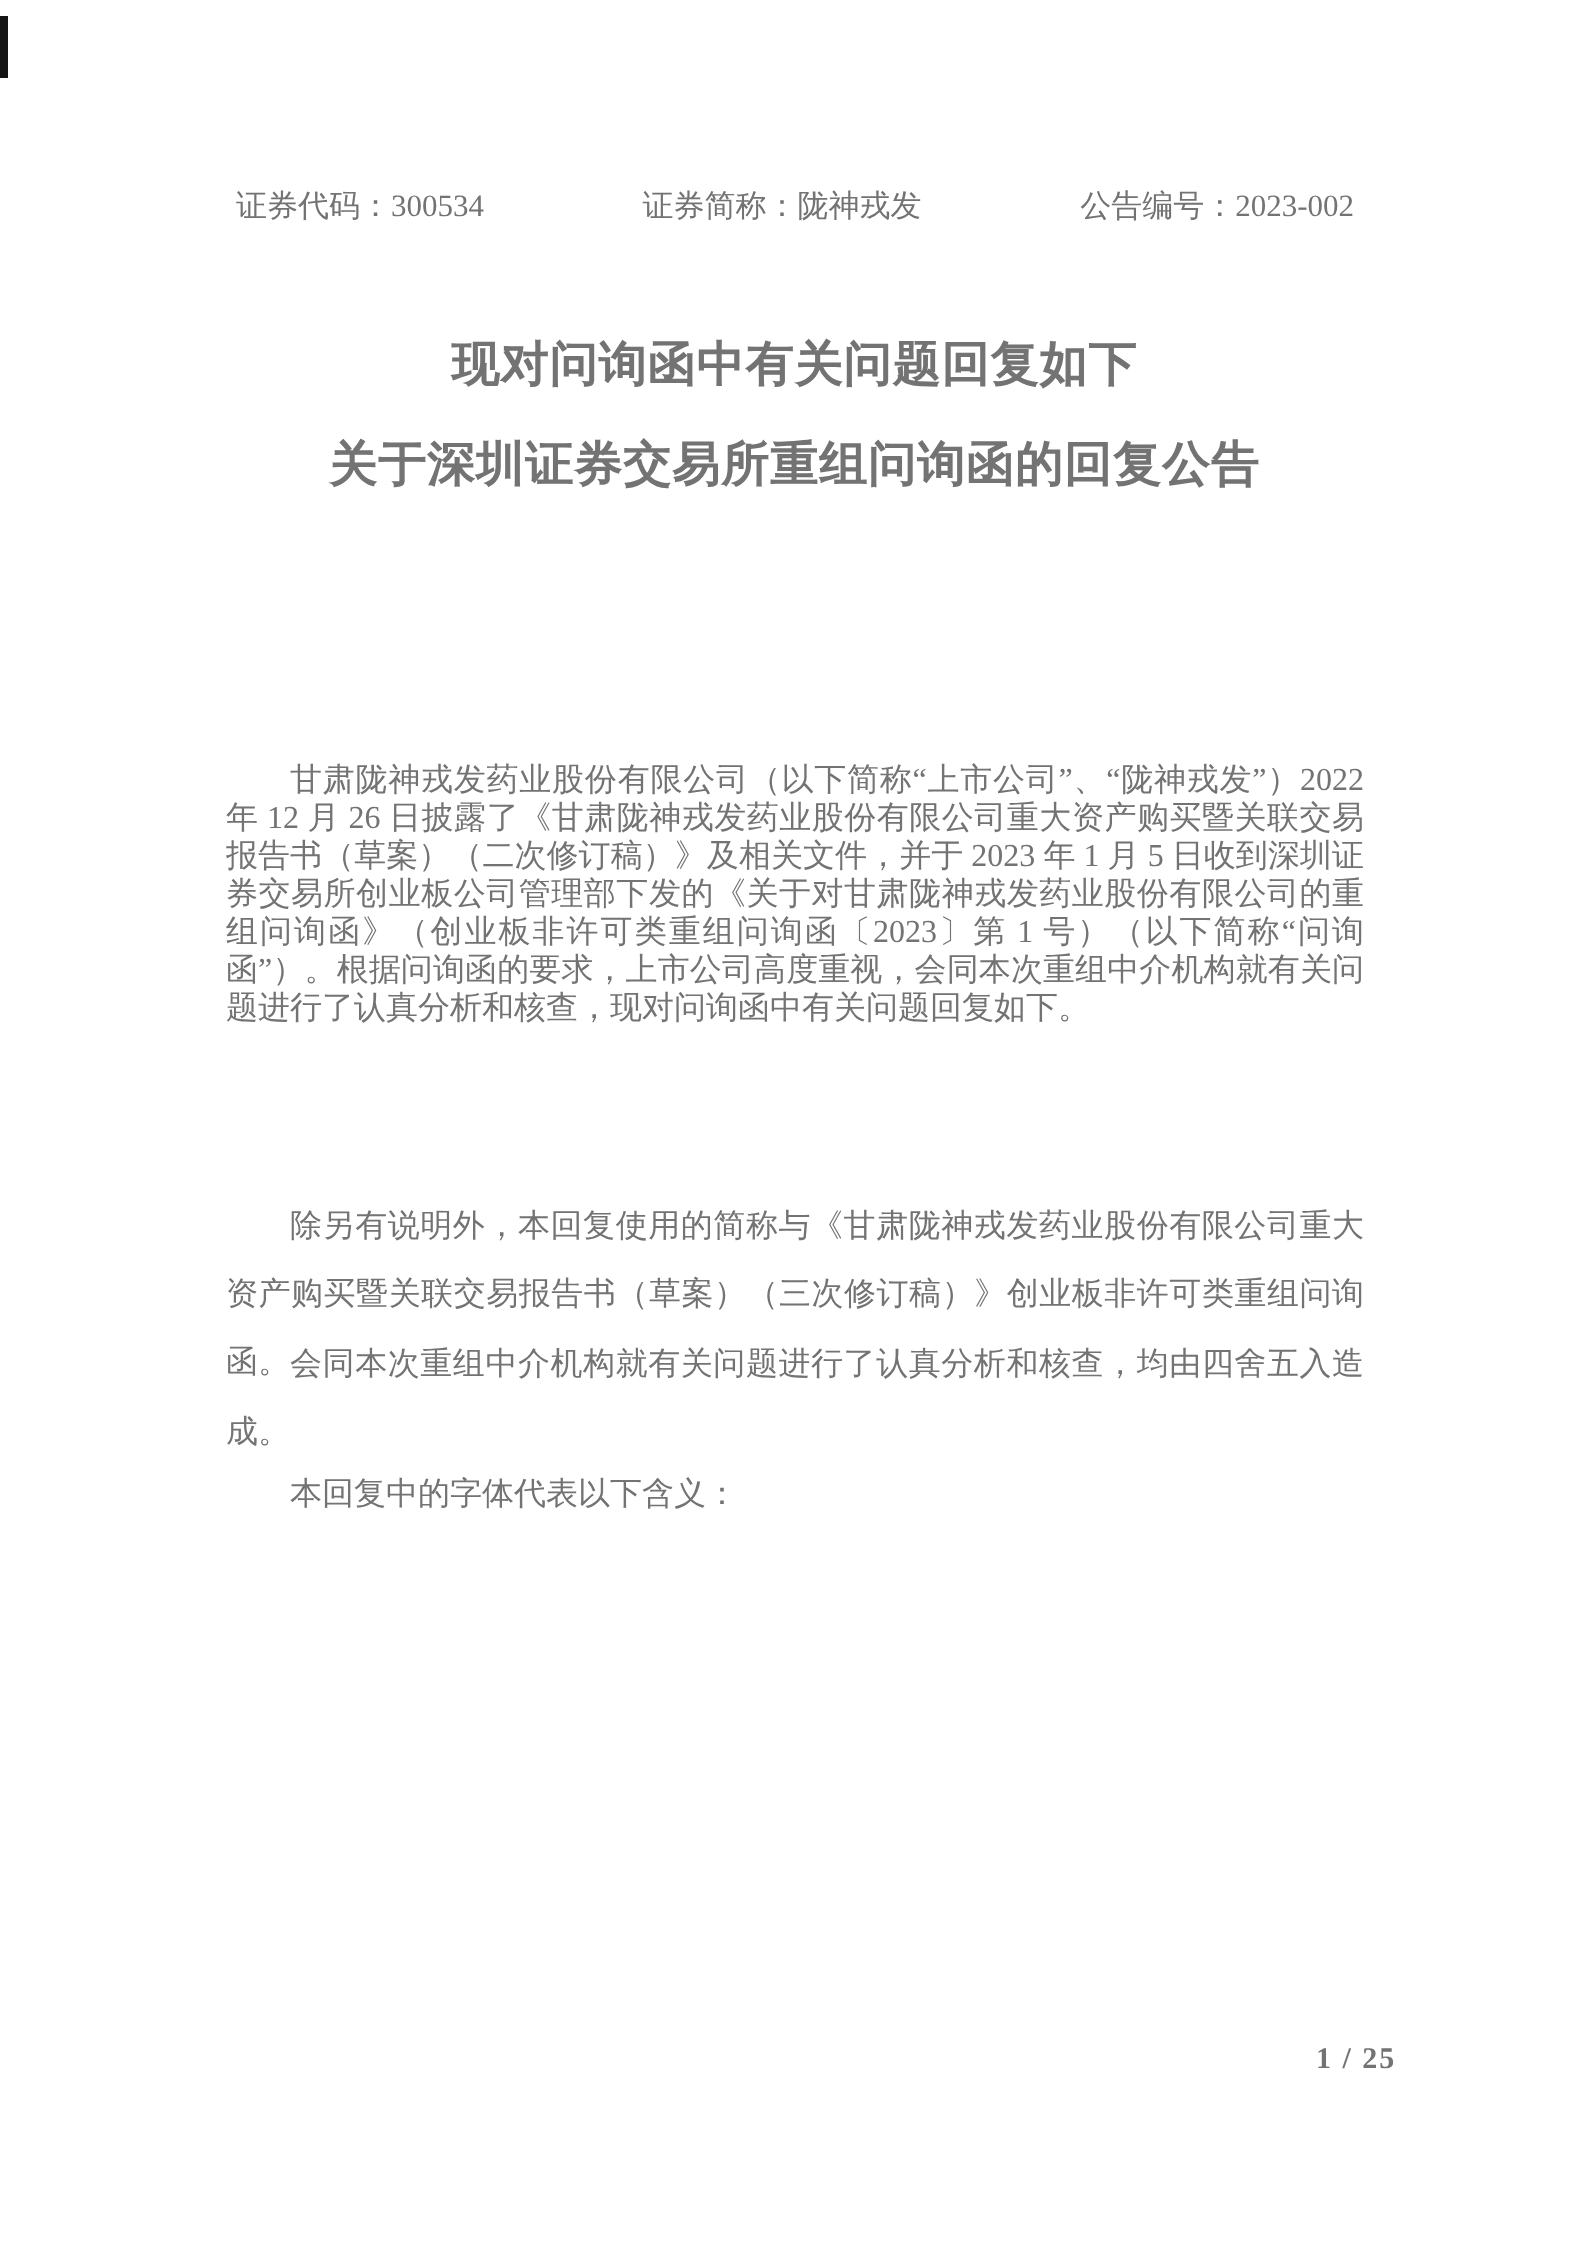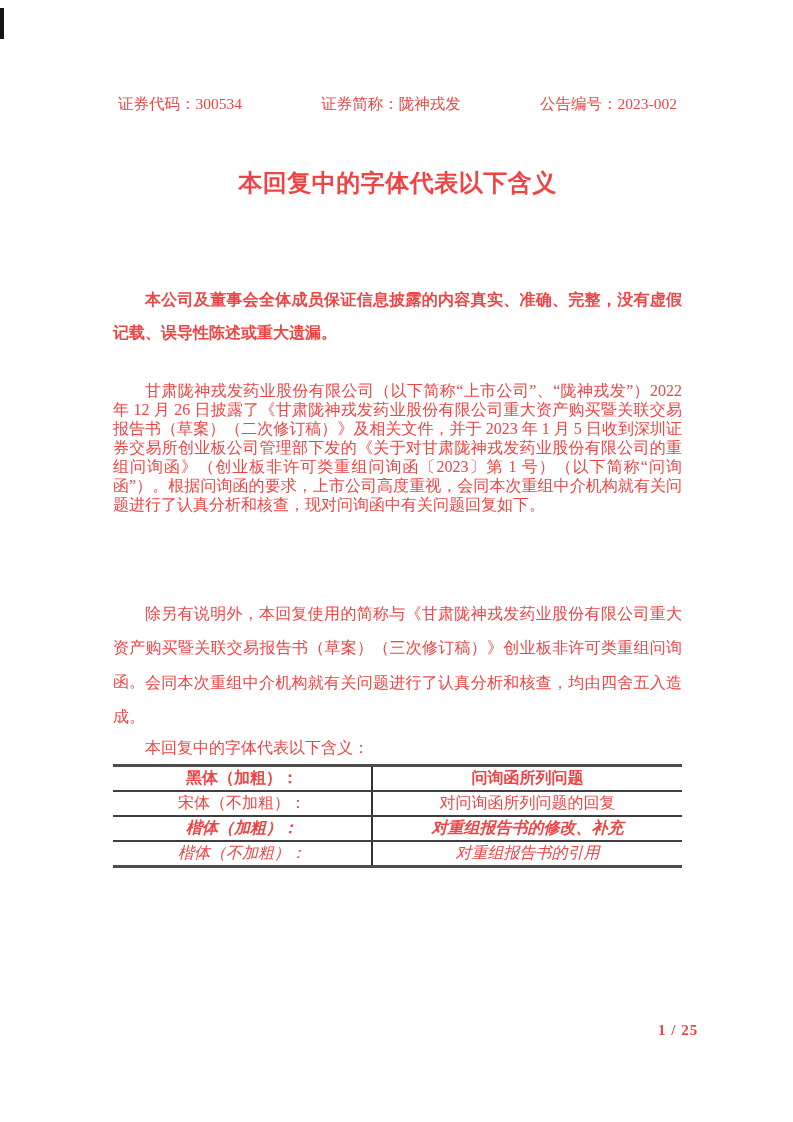--- a/index.html
+++ b/index.html
@@ -1,21 +1,21 @@
 <!DOCTYPE html>
 <html><head>
 <meta charset="utf-8">
 <style>
   html, body { margin: 0; padding: 0; background: #ffffff; }
   .page {
     position: relative;
     width: 793px;
     height: 1122px;
     background: #ffffff;
-    color: #ef4444;
+    color: #737373;
     font-family: "Liberation Serif", "DejaVu Serif", serif;
     overflow: hidden;
   }
   .scan-artifact {
     position: absolute;
     left: 0; top: 8px;
     width: 4px; height: 31px;
     background: #151515;
   }
   .doc-header {
@@ -105,46 +105,26 @@
 
   <div class="scan-artifact"></div>
 
   <div class="doc-header">
     <span>证券代码：300534</span>
     <span>证券简称：陇神戎发</span>
     <span>公告编号：2023-002</span>
   </div>
 
   <h1 class="doc-title">
-    <span class="title-line">本回复中的字体代表以下含义</span>
+    <span class="title-line">现对问询函中有关问题回复如下</span>
+    <span class="title-line">关于深圳证券交易所重组问询函的回复公告</span>
   </h1>
 
-  <p class="notice">本公司及董事会全体成员保证信息披露的内容真实、准确、完整，没有虚假记载、误导性陈述或重大遗漏。</p>
 
   <p class="body-para" id="para-1">甘肃陇神戎发药业股份有限公司（以下简称“上市公司”、“陇神戎发”）2022 年 12 月 26 日披露了《甘肃陇神戎发药业股份有限公司重大资产购买暨关联交易报告书（草案）（二次修订稿）》及相关文件，并于 2023 年 1 月 5 日收到深圳证券交易所创业板公司管理部下发的《关于对甘肃陇神戎发药业股份有限公司的重组问询函》（创业板非许可类重组问询函〔2023〕第 1 号）（以下简称“问询函”）。根据问询函的要求，上市公司高度重视，会同本次重组中介机构就有关问题进行了认真分析和核查，现对问询函中有关问题回复如下。</p>
   <p class="body-para" id="para-2">除另有说明外，本回复使用的简称与《甘肃陇神戎发药业股份有限公司重大资产购买暨关联交易报告书（草案）（三次修订稿）》创业板非许可类重组问询函。</p>
   <p class="body-para" id="para-3">会同本次重组中介机构就有关问题进行了认真分析和核查，均由四舍五入造成。</p>
   <p class="body-para" id="para-4">本回复中的字体代表以下含义：</p>
 
-  <table class="legend-table">
-    <tbody>
-      <tr class="row-heiti">
-        <td class="col-font">黑体（加粗）：</td>
-        <td class="col-meaning">问询函所列问题</td>
-      </tr>
-      <tr class="row-songti">
-        <td class="col-font">宋体（不加粗）：</td>
-        <td class="col-meaning">对问询函所列问题的回复</td>
-      </tr>
-      <tr class="row-kaiti-bold">
-        <td class="col-font">楷体（加粗）：</td>
-        <td class="col-meaning">对重组报告书的修改、补充</td>
-      </tr>
-      <tr class="row-kaiti">
-        <td class="col-font">楷体（不加粗）：</td>
-        <td class="col-meaning">对重组报告书的引用</td>
-      </tr>
-    </tbody>
-  </table>
 
   <div class="page-number">1 / 25</div>
 
 </div>
 
 </body></html>

